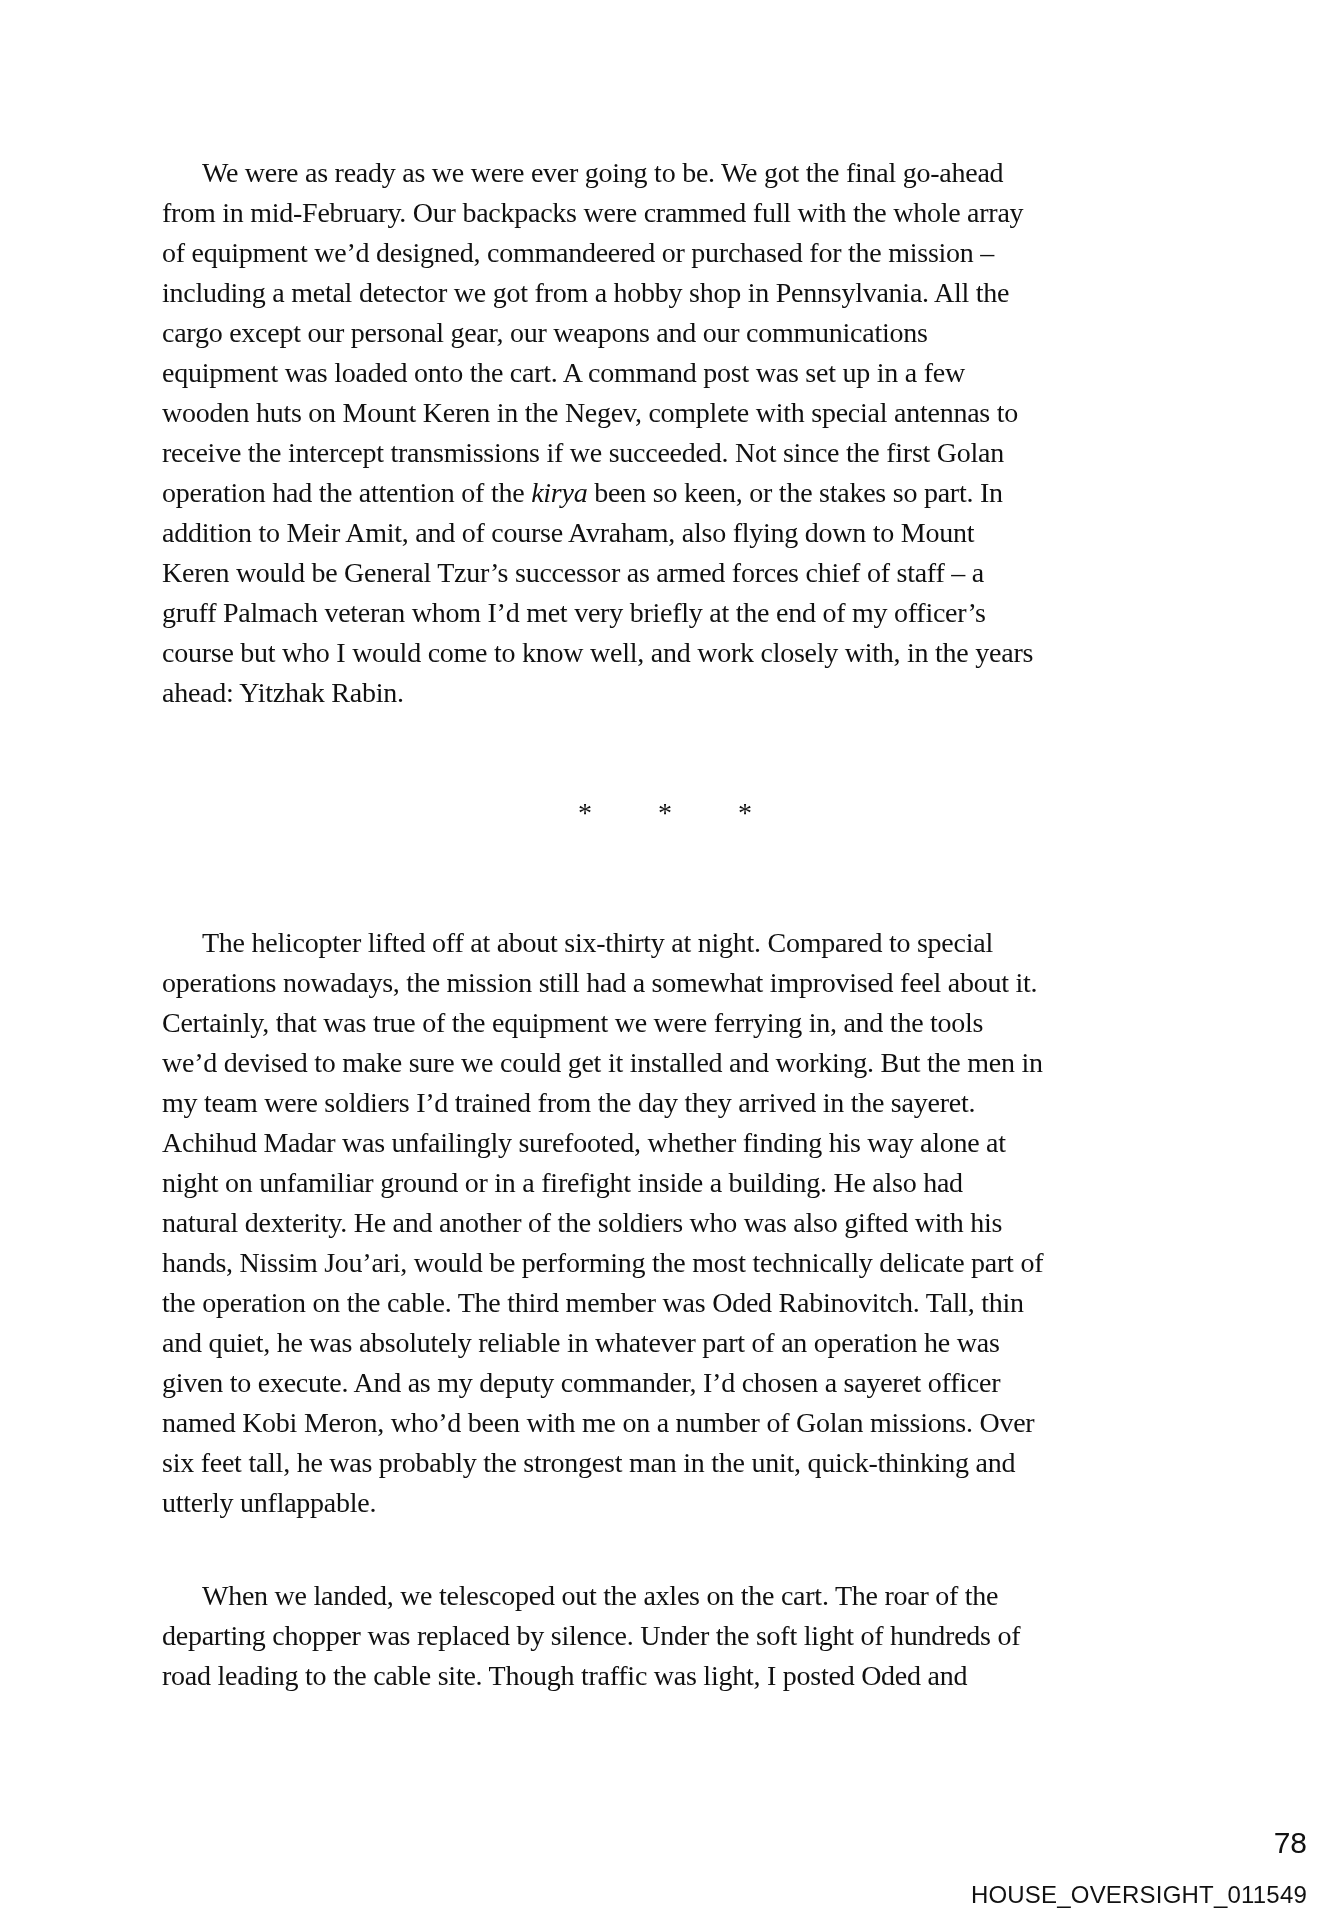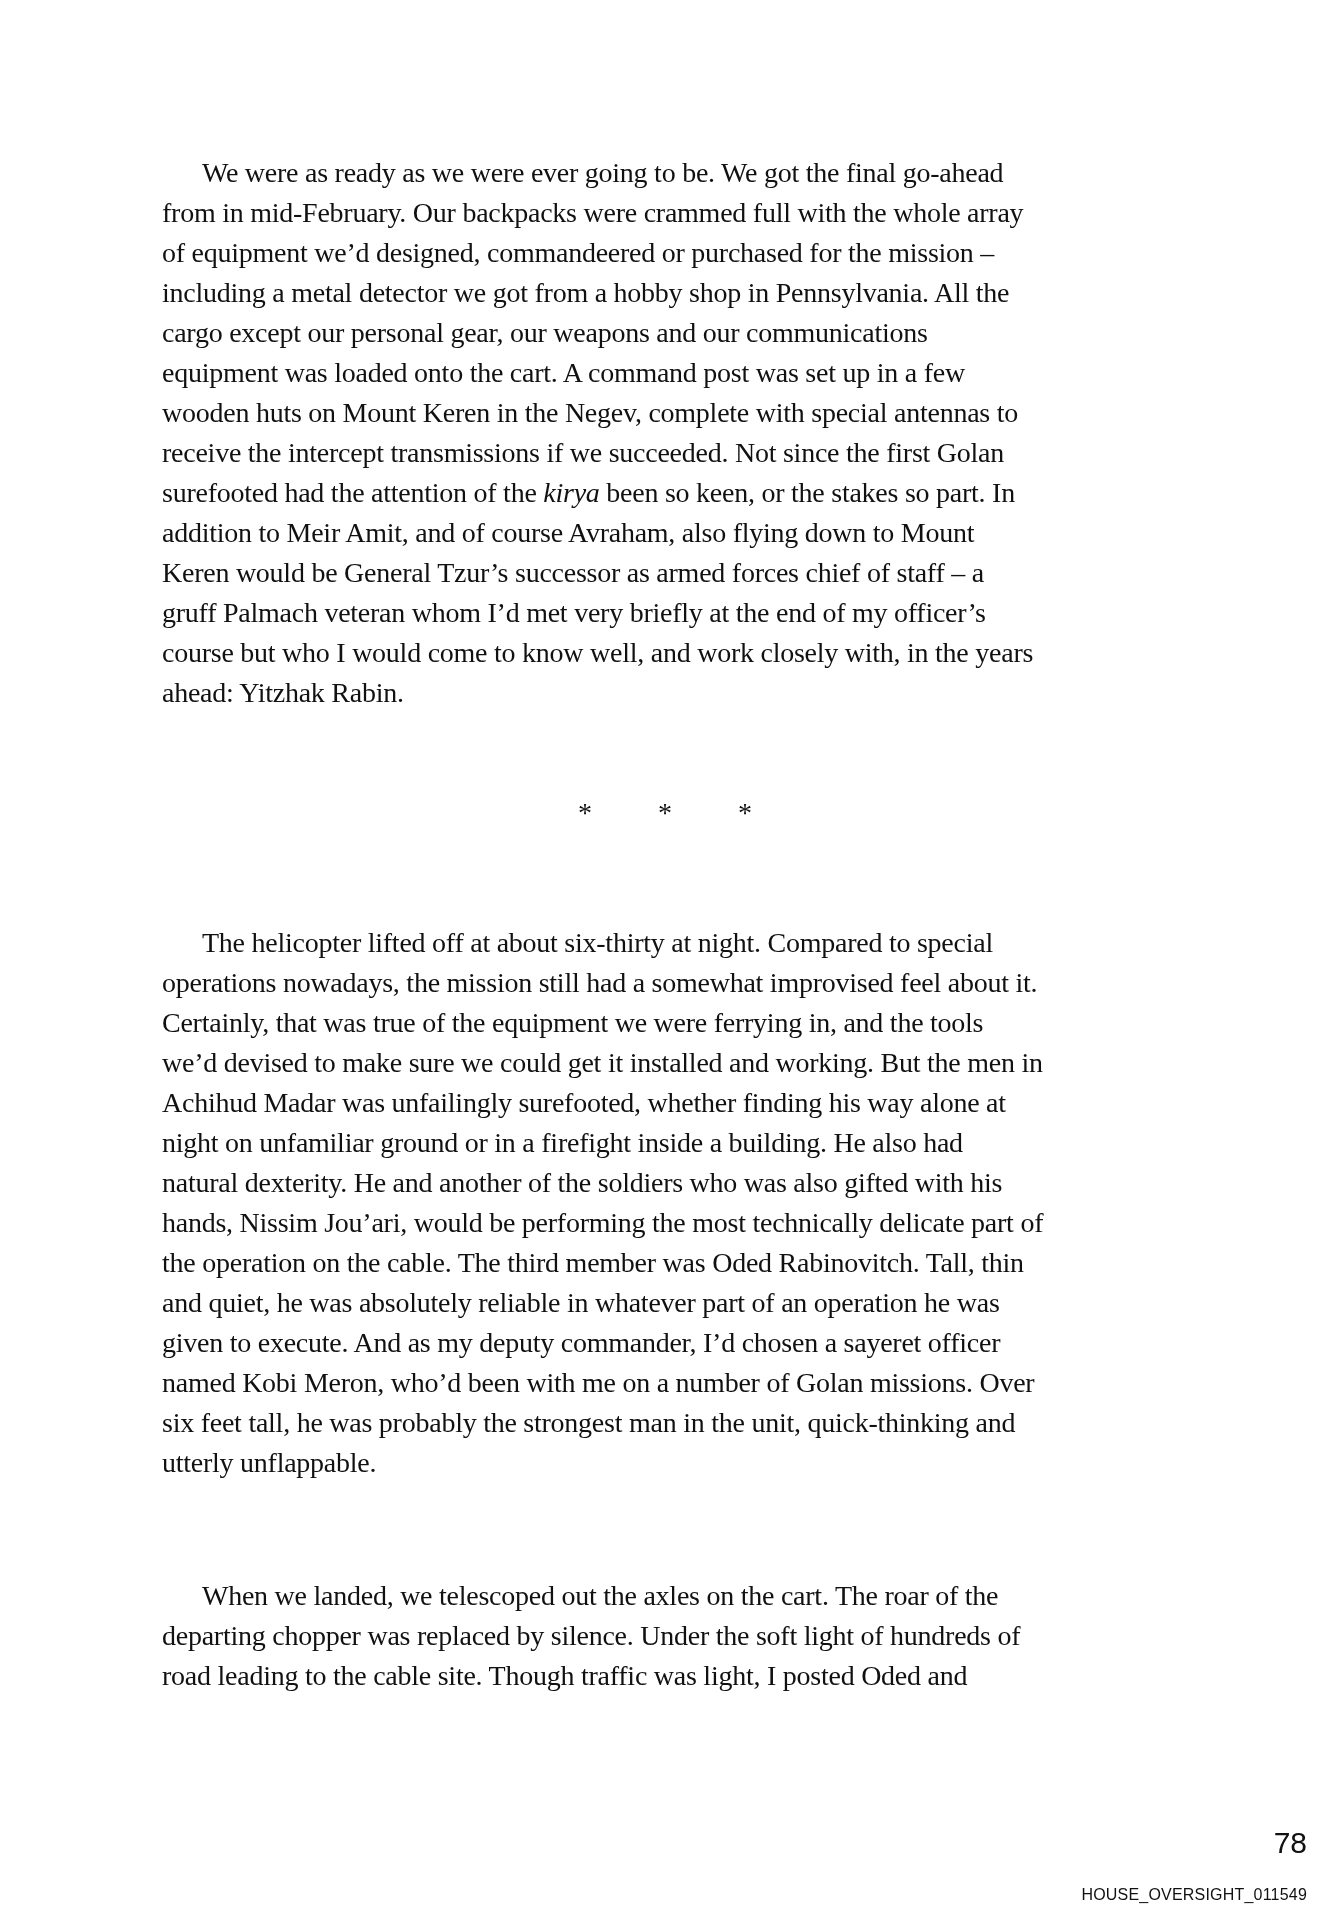--- a/index.html
+++ b/index.html
@@ -58,58 +58,59 @@
     top: 1824px;
     font-family: "Liberation Sans", "DejaVu Sans", sans-serif;
     font-size: 30px;
     line-height: 38px;
   }
   .bates {
     position: absolute;
     right: 24px;
     top: 1881px;
     font-family: "Liberation Sans", "DejaVu Sans", sans-serif;
-    font-size: 16px;
+    font-size: 24px;
     line-height: 28px;
     letter-spacing: 0.2px;
   }
 </style>
 </head>
 <body>
 
 <div class="page">
 
   <div class="body-text" id="para-1">
     <span class="line indent">We were as ready as we were ever going to be. We got the final go-ahead</span>
     <span class="line">from in mid-February. Our backpacks were crammed full with the whole array</span>
     <span class="line">of equipment we’d designed, commandeered or purchased for the mission –</span>
     <span class="line">including a metal detector we got from a hobby shop in Pennsylvania. All the</span>
     <span class="line">cargo except our personal gear, our weapons and our communications</span>
     <span class="line">equipment was loaded onto the cart. A command post was set up in a few</span>
     <span class="line">wooden huts on Mount Keren in the Negev, complete with special antennas to</span>
     <span class="line">receive the intercept transmissions if we succeeded. Not since the first Golan</span>
-    <span class="line"><span>surefooted had the attention of the </span><span class="it">kirya</span><span> been so keen, or the stakes so part. In</span></span>
+    <span class="line"><span>operation had the attention of the </span><span class="it">kirya</span><span> been so keen, or the stakes so part. In</span></span>
     <span class="line">addition to Meir Amit, and of course Avraham, also flying down to Mount</span>
     <span class="line">Keren would be General Tzur’s successor as armed forces chief of staff – a</span>
     <span class="line">gruff Palmach veteran whom I’d met very briefly at the end of my officer’s</span>
     <span class="line">course but who I would come to know well, and work closely with, in the years</span>
     <span class="line">ahead: Yitzhak Rabin.</span>
   </div>
 
   <div class="separator">
     <span style="left:578px;">*</span>
     <span style="left:658px;">*</span>
     <span style="left:738px;">*</span>
   </div>
 
   <div class="body-text" id="para-2">
     <span class="line indent">The helicopter lifted off at about six-thirty at night. Compared to special</span>
     <span class="line">operations nowadays, the mission still had a somewhat improvised feel about it.</span>
     <span class="line">Certainly, that was true of the equipment we were ferrying in, and the tools</span>
     <span class="line">we’d devised to make sure we could get it installed and working. But the men in</span>
+    <span class="line">my team were soldiers I’d trained from the day they arrived in the sayeret.</span>
     <span class="line">Achihud Madar was unfailingly surefooted, whether finding his way alone at</span>
     <span class="line">night on unfamiliar ground or in a firefight inside a building. He also had</span>
     <span class="line">natural dexterity. He and another of the soldiers who was also gifted with his</span>
     <span class="line">hands, Nissim Jou’ari, would be performing the most technically delicate part of</span>
     <span class="line">the operation on the cable. The third member was Oded Rabinovitch. Tall, thin</span>
     <span class="line">and quiet, he was absolutely reliable in whatever part of an operation he was</span>
     <span class="line">given to execute. And as my deputy commander, I’d chosen a sayeret officer</span>
     <span class="line">named Kobi Meron, who’d been with me on a number of Golan missions. Over</span>
     <span class="line">six feet tall, he was probably the strongest man in the unit, quick-thinking and</span>
     <span class="line">utterly unflappable.</span>

